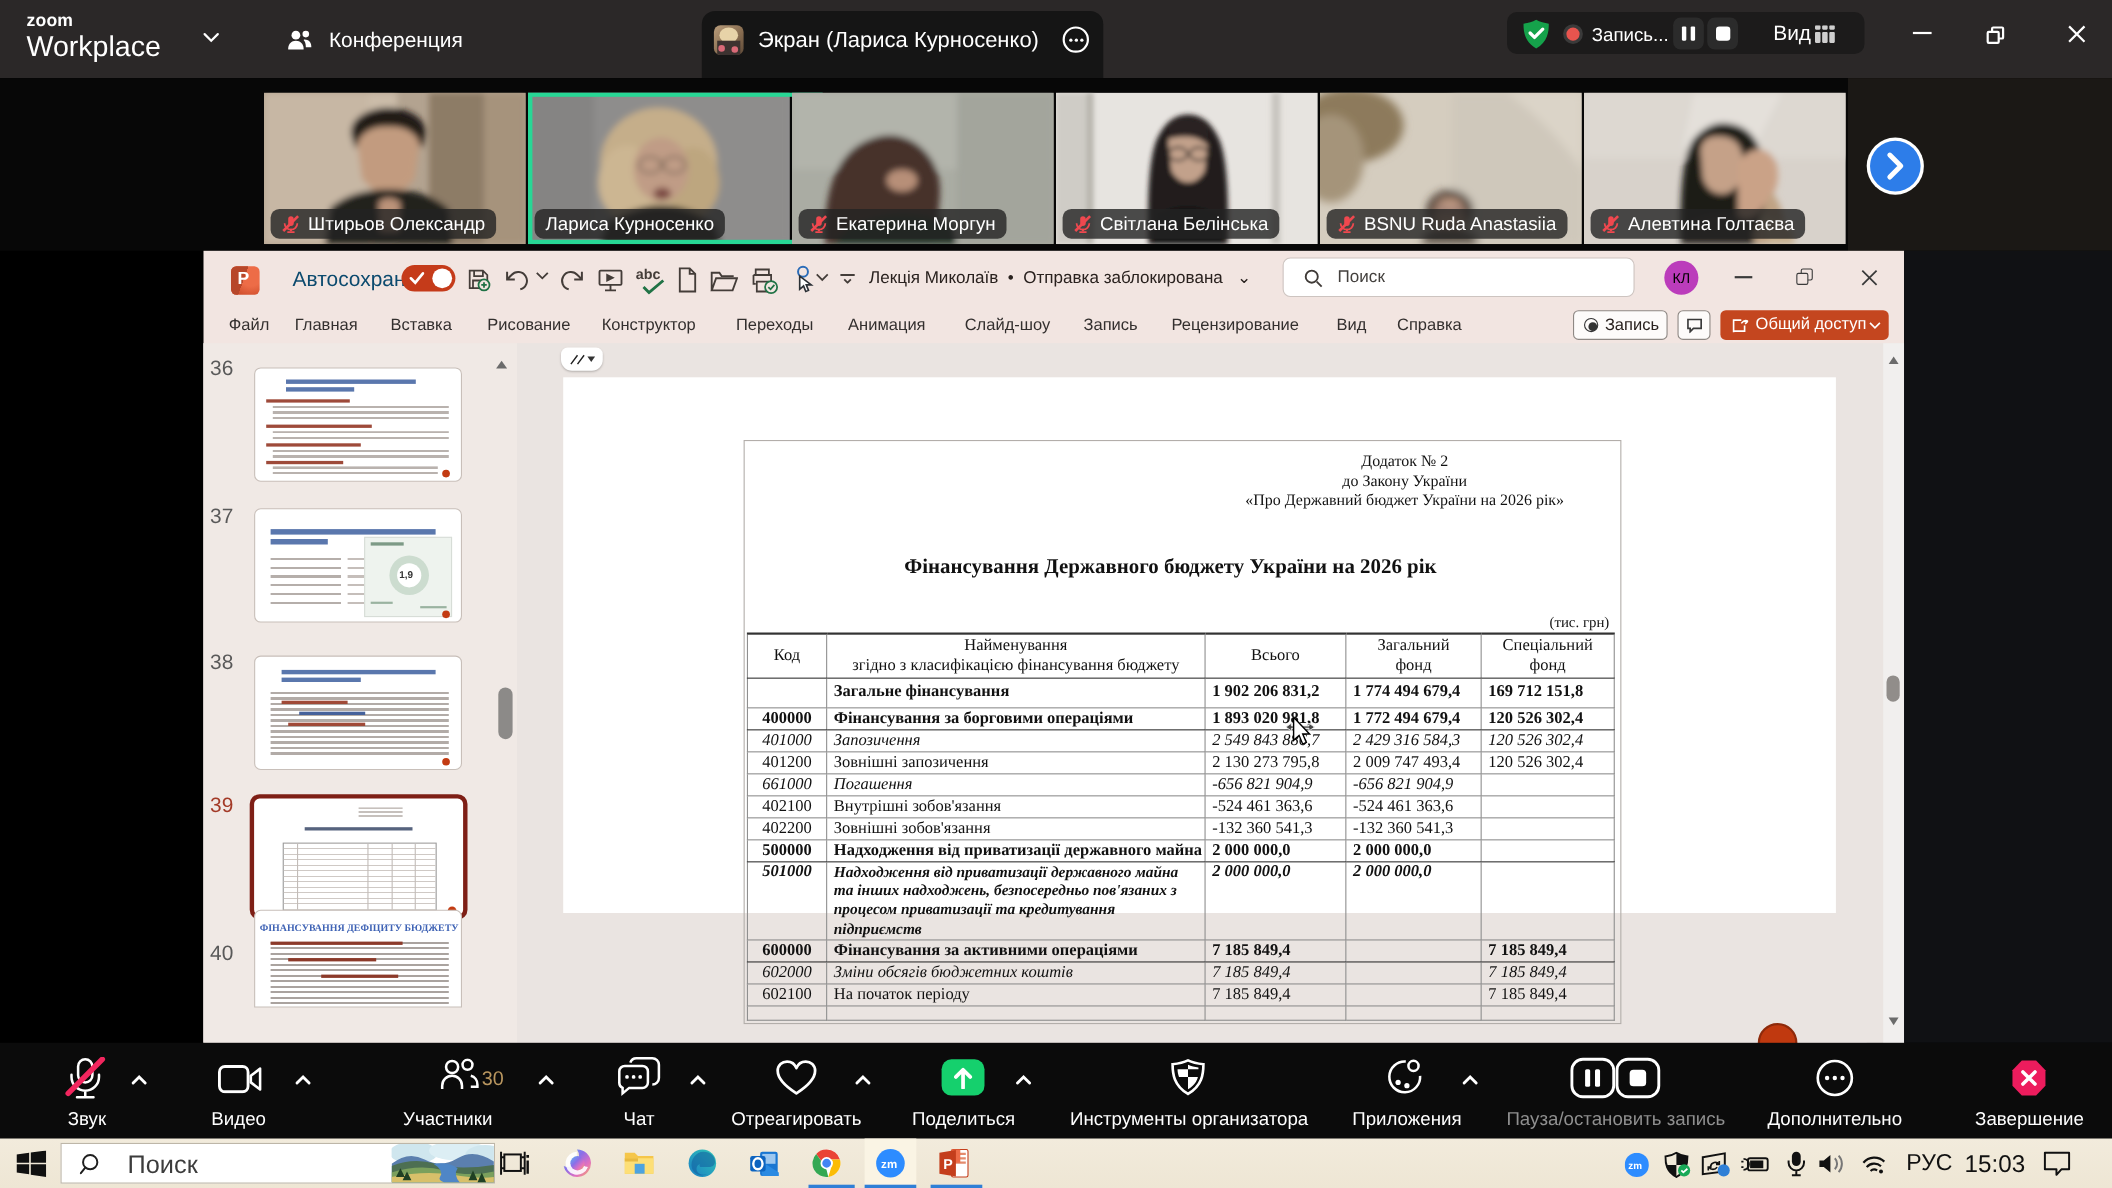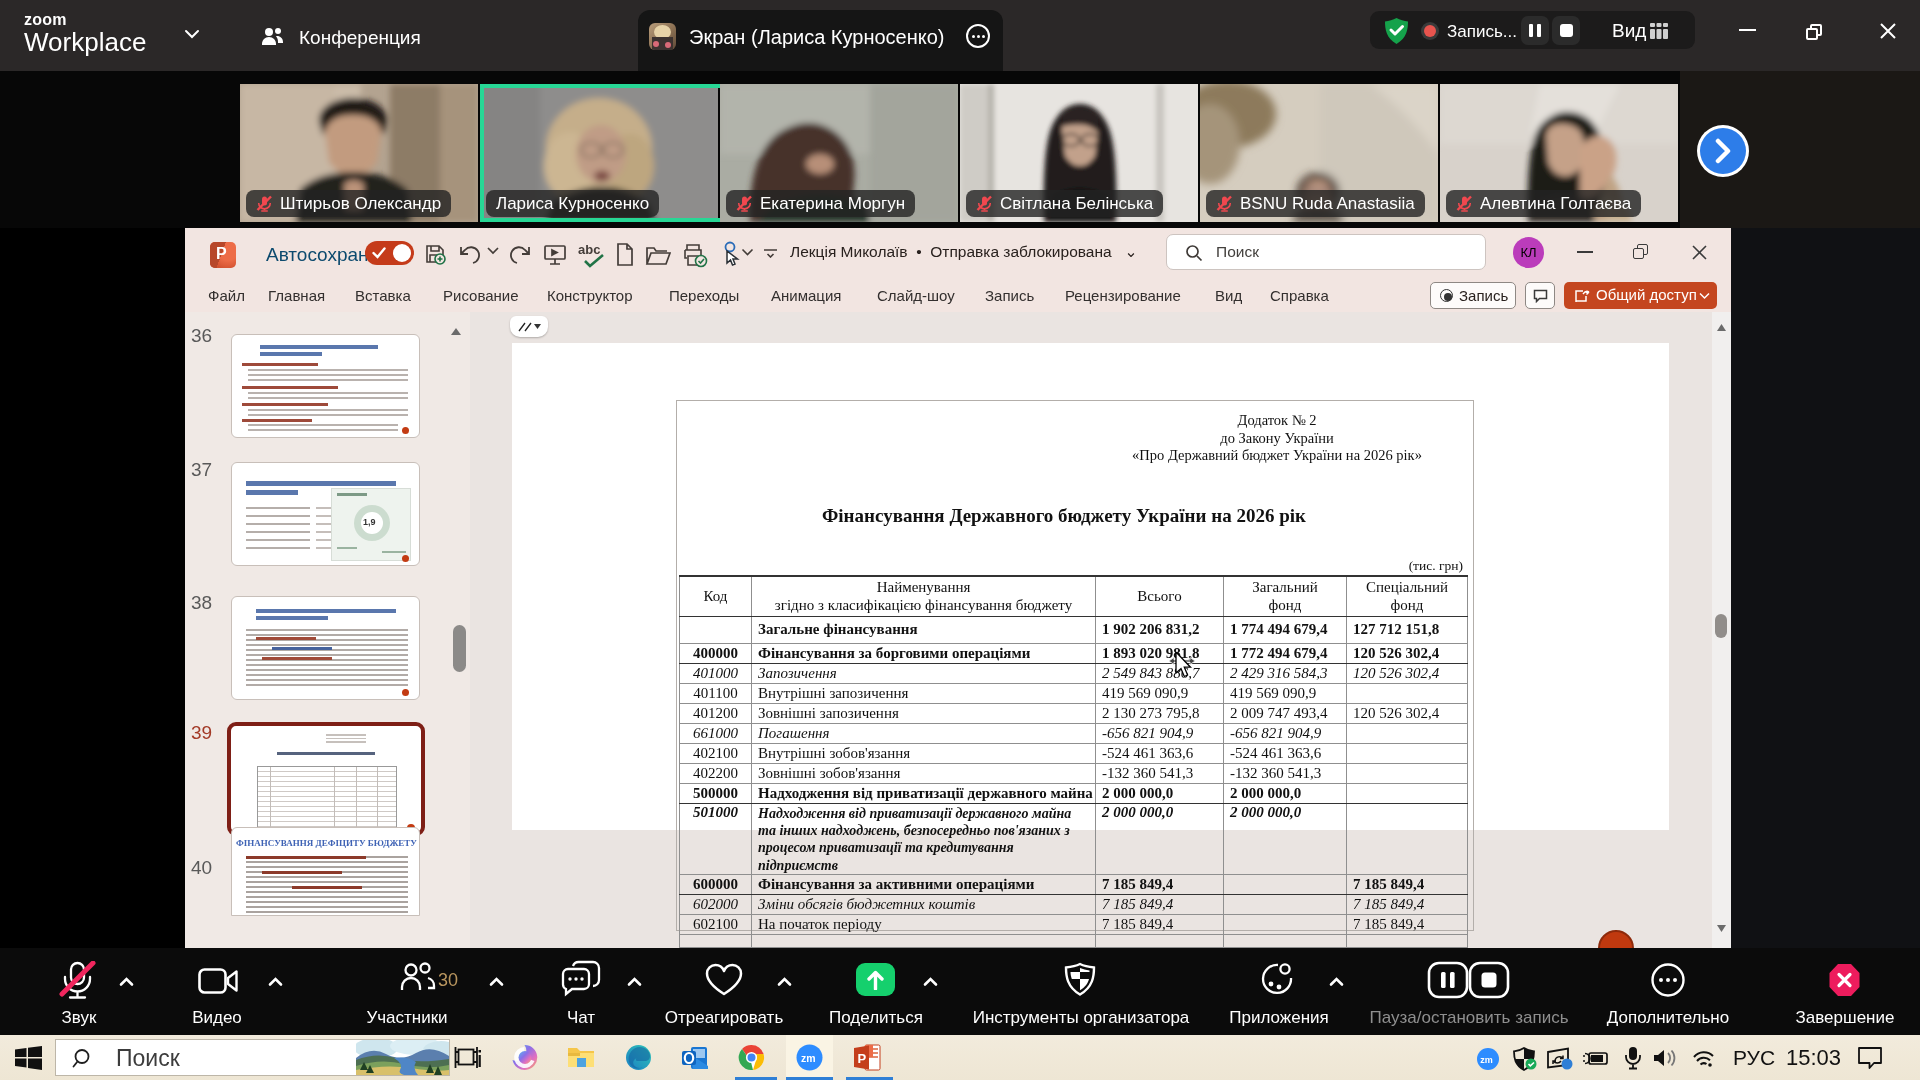--- a/index.html
+++ b/index.html
@@ -514,42 +514,35 @@
                     <td class="c">Найменування<br>згідно з класифікацією фінансування бюджету</td>
                     <td class="c">Всього</td>
                     <td class="c">Загальний<br>фонд</td>
                     <td class="c">Спеціальний<br>фонд</td>
                   </tr>
               <tr class="b tt" style="height:27px;">
                     <td></td>
                     <td>Загальне фінансування</td>
                     <td class="n">1 902 206 831,2</td>
                     <td class="n">1 774 494 679,4</td>
-                    <td class="n">127 712 151,8</td>
+                    <td class="n">169 712 151,8</td>
                   </tr>
               <tr class="b tt bb">
                     <td class="c">400000</td>
                     <td>Фінансування за борговими операціями</td>
                     <td class="n">1 893 020 981,8</td>
                     <td class="n">1 772 494 679,4</td>
                     <td class="n">120 526 302,4</td>
                   </tr>
               <tr class="i">
                     <td class="c">401000</td>
                     <td>Запозичення</td>
                     <td class="n">2 549 843 886,7</td>
                     <td class="n">2 429 316 584,3</td>
                     <td class="n">120 526 302,4</td>
-                  </tr>
-              <tr>
-                    <td class="c">401100</td>
-                    <td>Внутрішні запозичення</td>
-                    <td class="n">419 569 090,9</td>
-                    <td class="n">419 569 090,9</td>
-                    <td class="n"></td>
                   </tr>
               <tr>
                     <td class="c">401200</td>
                     <td>Зовнішні запозичення</td>
                     <td class="n">2 130 273 795,8</td>
                     <td class="n">2 009 747 493,4</td>
                     <td class="n">120 526 302,4</td>
                   </tr>
               <tr class="i">
                     <td class="c">661000</td>

